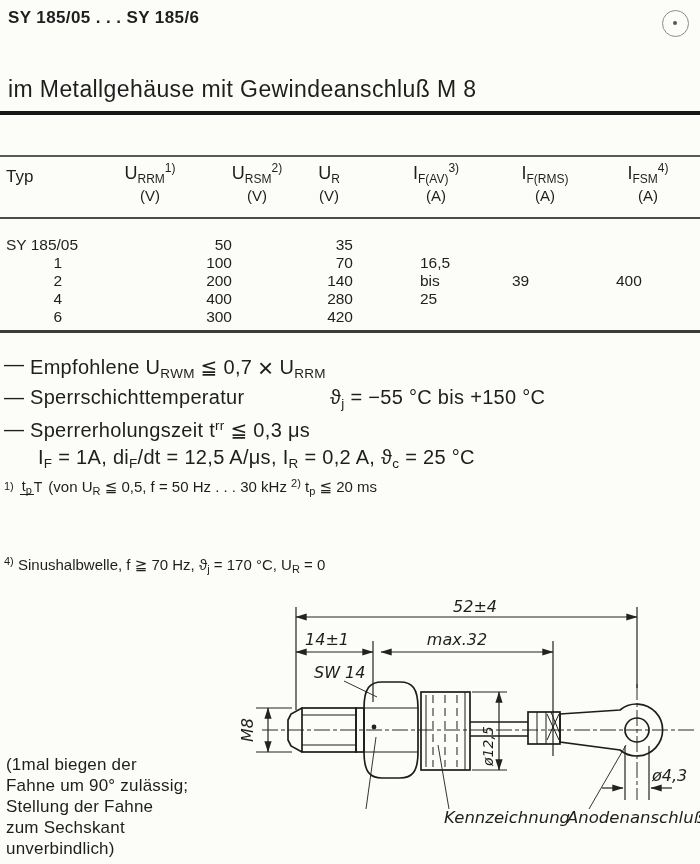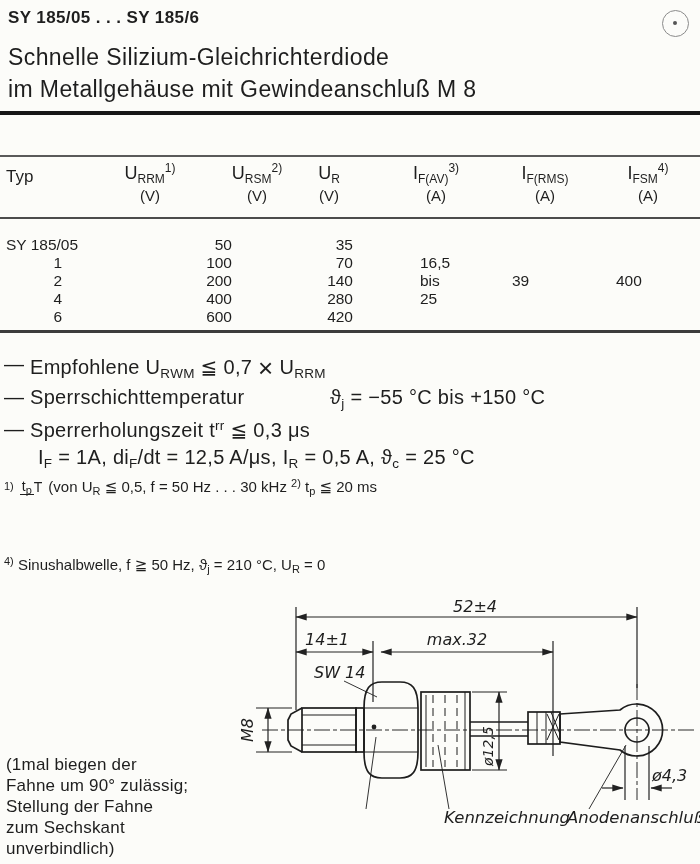--- a/index.html
+++ b/index.html
@@ -42,21 +42,20 @@
   svg text{font-family:"DejaVu Sans","Liberation Sans",sans-serif;font-style:italic;
            fill:#1e1e1e;font-size:16px;}
   svg .small{font-size:14px;}
 </style>
 </head>
 <body>
 
 <div id="page">
 
   <div class="abs title" style="left:8px;top:8px">SY 185/05 . . . SY 185/6</div>
-  <div class="abs subtitle" style="left:8px;top:44px">Schnelle Silizium-Gleichrichterdiode</div>
   <div class="abs subtitle" style="left:8px;top:76px">im Metallgehäuse mit Gewindeanschluß M 8</div>
   <div class="regmark">
     <div class="regdot"></div>
   </div>
 
   <div class="rule" style="top:111px;height:4px;background:#171717"></div>
   <div class="rule" style="top:155px;height:2px;background:#5a5a5a"></div>
   <div class="rule" style="top:217px;height:2px;background:#4c4c4c"></div>
   <div class="rule" style="top:330px;height:2.5px;background:#3c3c3c"></div>
 
@@ -90,21 +89,21 @@
   <div class="cell" style="left:6px;top:236px">SY 185/05</div>
   <div class="cell num" style="left:4px;top:254px;width:58px">1</div>
   <div class="cell num" style="left:4px;top:272px;width:58px">2</div>
   <div class="cell num" style="left:4px;top:290px;width:58px">4</div>
   <div class="cell num" style="left:4px;top:308px;width:58px">6</div>
 
   <div class="cell num" style="left:172px;top:236px;width:60px">50</div>
   <div class="cell num" style="left:172px;top:254px;width:60px">100</div>
   <div class="cell num" style="left:172px;top:272px;width:60px">200</div>
   <div class="cell num" style="left:172px;top:290px;width:60px">400</div>
-  <div class="cell num" style="left:172px;top:308px;width:60px">600</div>
+  <div class="cell num" style="left:172px;top:308px;width:60px">300</div>
 
   <div class="cell num" style="left:293px;top:236px;width:60px">35</div>
   <div class="cell num" style="left:293px;top:254px;width:60px">70</div>
   <div class="cell num" style="left:293px;top:272px;width:60px">140</div>
   <div class="cell num" style="left:293px;top:290px;width:60px">280</div>
   <div class="cell num" style="left:293px;top:308px;width:60px">420</div>
 
   <div class="cell" style="left:420px;top:254px">16,5</div>
   <div class="cell" style="left:420px;top:272px">bis</div>
   <div class="cell" style="left:420px;top:290px">25</div>
@@ -121,36 +120,36 @@
   <div class="spec" style="left:330px;top:386px">
     <span>ϑ</span><span class="sb">j</span><span> = −55 °C bis +150 °C</span>
   </div>
 
   <div class="spec" style="left:4px;top:418px">—</div>
   <div class="spec" style="left:30px;top:418px">
     <span>Sperrerholungszeit t</span><span class="sp">rr</span><span> ≦ 0,3 μs</span>
   </div>
 
   <div class="spec" style="left:38px;top:446px">
-    <span>I</span><span class="sb">F</span><span> = 1A, di</span><span class="sb">F</span><span>/dt = 12,5 A/μs, I</span><span class="sb">R</span><span> = 0,5 A, ϑ</span><span class="sb">c</span><span> = 25 °C</span>
+    <span>I</span><span class="sb">F</span><span> = 1A, di</span><span class="sb">F</span><span>/dt = 12,5 A/μs, I</span><span class="sb">R</span><span> = 0,2 A, ϑ</span><span class="sb">c</span><span> = 25 °C</span>
   </div>
 
   <div class="fn fnflex" style="left:4px;top:478px">
     <span class="fnm">1)</span>
     <span class="frac">
       <span class="nu"><span>t</span><span class="fsb">p</span></span>
       <span>T</span>
     </span>
     <span><span>(von U</span><span class="fsb">R</span><span> ≦ 0,5, f = 50 Hz . . . 30 kHz </span><span class="fsp">2)</span><span> t</span><span class="fsb">p</span><span> ≦ 20 ms</span></span>
   </div>
 
 
   <div class="fn" style="left:4px;top:556px">
     <span class="fnm">4)</span>
-    <span>Sinushalbwelle, f ≧ 50 Hz, ϑ</span><span class="fsb">j</span><span> = 210 °C, U</span><span class="fsb">R</span><span> = 0</span>
+    <span>Sinushalbwelle, f ≧ 70 Hz, ϑ</span><span class="fsb">j</span><span> = 170 °C, U</span><span class="fsb">R</span><span> = 0</span>
   </div>
 
   <svg class="abs" style="left:0;top:588px" width="700" height="276" viewBox="0 0 700 276">
     <defs>
       <marker id="ah" viewBox="0 0 10 8" refX="9.5" refY="4" markerWidth="12" markerHeight="9" markerUnits="userSpaceOnUse" orient="auto-start-reverse">
         <path d="M0,0.8 L10,4 L0,7.2 Z" fill="#222"></path>
       </marker>
     </defs>
 
     <g stroke="#222" stroke-width="1.2" fill="none">

